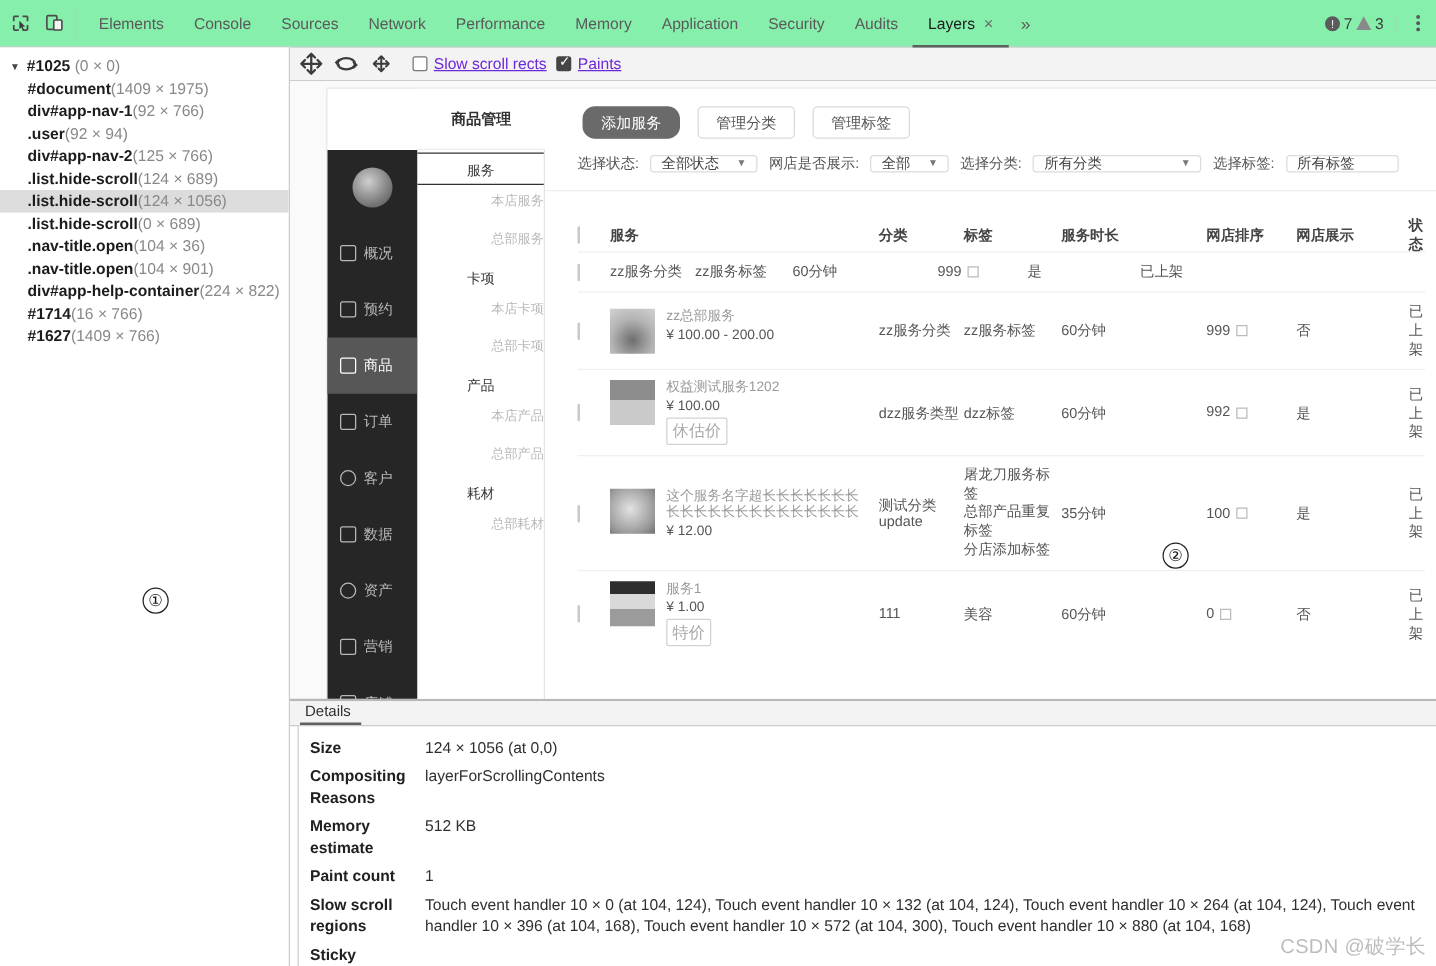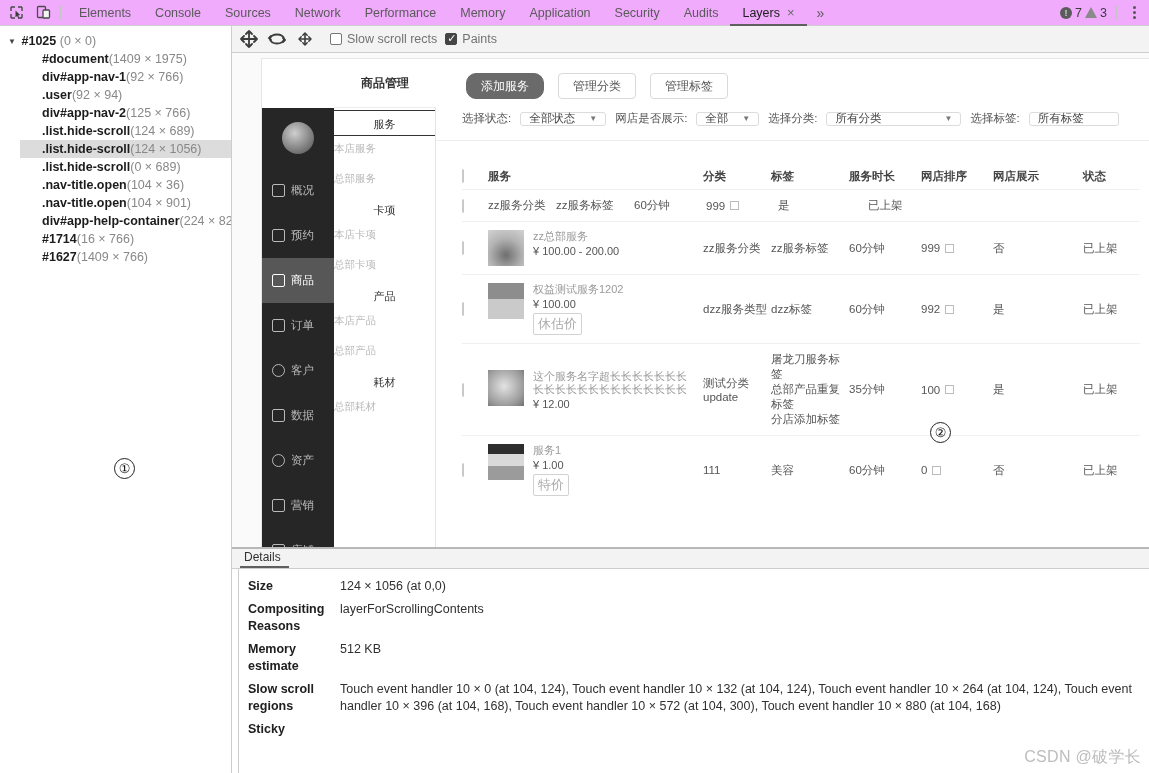--- a/index.html
+++ b/index.html
@@ -6,22 +6,22 @@
   html, body { margin:0; padding:0; }
   body {
     width:1149px; height:773px;
     font-family:"Liberation Sans", sans-serif;
     font-size:12px; color:#303030;
     background:#fff; overflow:hidden; position:relative;
   }
 
   
   #devtools-tabbar {
-    height:26px; display:flex; align-items:stretch;
-    background:#f0abfc; border-bottom:1px solid #cdcdcd;
+    height:38px; display:flex; align-items:stretch;
+    background:#86efac; border-bottom:1px solid #cdcdcd;
     position:relative;
   }
   .tb-icons { display:flex; align-items:center; padding:0 6px 0 8px; gap:10px; }
   .tb-icon { width:17px; height:17px; position:relative; cursor:pointer; }
   .tb-sep { width:1px; background:#c4c4c4; margin:5px 6px 5px 2px; }
   .tabs { display:flex; align-items:stretch; flex:1; }
   .tab {
     display:flex; align-items:center; padding:0 12px;
     color:#5a5a5a; font-size:12.5px; white-space:nowrap; cursor:pointer;
     position:relative;
@@ -63,21 +63,21 @@
     height:18px; line-height:18px; white-space:nowrap;
     font-size:12.5px; padding-left:8px; cursor:pointer;
   }
   .tree-row.sel { background:#dcdcdc; }
   .tree-row .arrow {
     display:inline-block; width:10px; color:#444; font-size:8px;
     vertical-align:1px;
   }
   .tree-row .nm { font-weight:bold; color:#1c1c1c; }
   .tree-row .dim { color:#888; font-weight:normal; }
-  .indent1 { padding-left:22px;margin-left:20px; }
+  .indent1 { padding-left:22px; }
   .marker {
     position:absolute; font-size:21px; color:#222;
     font-family:"Liberation Serif", serif;
   }
   .circle-num {
     display:inline-block; width:21px; height:21px; line-height:19px;
     border:1.3px solid #222; border-radius:50%; text-align:center;
     font-size:13px; font-family:"Liberation Sans", sans-serif; color:#111;
     background:rgba(255,255,255,.55);
   }
@@ -94,21 +94,21 @@
   .chk-wrap { display:flex; align-items:center; margin-left:8px; cursor:pointer; }
   .chk {
     width:12px; height:12px; border:1px solid #767676; border-radius:2px;
     background:#fff; margin-right:5px; position:relative;
   }
   .chk.on { background:#454545; border-color:#454545; }
   .chk.on::after {
     content:"✓"; position:absolute; left:1px; top:-3px;
     color:#fff; font-size:11px; line-height:14px;
   }
-  .chk-lbl { font-size:12.5px; color:#737373; }
+  .chk-lbl { font-size:12.5px; color:#6d28d9;text-decoration:underline; }
 
   
   #layer-canvas {
     flex:1; background:#fafafa; position:relative; overflow:hidden;
     border-bottom:1px solid #b8b8b8;
   }
   #app-frame {
     position:absolute; left:30px; top:6px; width:888px; height:510px;
     background:#fff; filter:grayscale(1);
     box-shadow:0 0 0 1px rgba(0,0,0,.08);
@@ -137,21 +137,21 @@
   #app-nav2 {
     position:absolute; left:72px; top:49px; width:102px; bottom:0;
     background:#fff; border-right:1px solid #e4e4e4;
   }
   #app-nav2-head {
     position:absolute; left:72px; top:0; width:102px; height:49px;
     background:#fff; display:flex; align-items:center; justify-content:center;
     font-size:12px; font-weight:bold; color:#333; border-bottom:1px solid #ededed;
   }
   .n2-group { font-size:11px; color:#333; text-align:center; padding:9px 0 2px; }
-  .n2-item { font-size:10.5px; color:#b9b9b9; text-align:left; padding:8px 0; }
+  .n2-item { font-size:10.5px; color:#b9b9b9; text-align:right; padding:8px 0; }
   .n2-sel-box {
     position:absolute; left:0; right:0; height:26px;
     border-top:1.4px solid #333; border-bottom:1.4px solid #333;
   }
   
   #app-main { position:absolute; left:174px; top:0; right:0; bottom:0; background:#fff; }
   #app-btnrow { display:flex; gap:14px; padding:14px 0 12px 30px; align-items:center; }
   .app-btn {
     height:26px; min-width:78px; padding:0 14px; border-radius:4px;
     display:flex; align-items:center; justify-content:center;
@@ -191,21 +191,21 @@
   .nm-lines { display:flex; flex-direction:column; gap:2px; min-width:0; }
   .svc-title { color:#9a9a9a; font-size:11px; line-height:13px; }
   .svc-price { color:#555; font-size:11px; }
   .svc-badge {
     align-self:flex-start; border:1px solid #d2d2d2; border-radius:2px;
     font-size:13px; color:#aaa; padding:1px 4px; margin-top:1px;
   }
   .c-cat  { flex:0 0 68px; }
   .c-tag  { flex:0 0 78px; }
   .c-dur  { flex:0 0 72px; }
-  .c-sort { flex:0 0 72px; display:flex; gap:5px; align-items:center; }
+  .c-sort { flex:0 0 72px; display:flex; gap:5px; align-items:center;margin-left:44px; }
   .c-show { flex:0 0 74px; }
   .c-stat { flex:1; text-align:left; padding-left:16px; }
   .edit-ico { width:9px; height:9px; border:1px solid #bbb; display:inline-block; }
   .multiline { display:flex; flex-direction:column; line-height:15px; }
 
   
   #details-pane {
     height:225px; background:#fff; position:relative; overflow:hidden;
     border-top:1px solid #b8b8b8;
   }
@@ -611,20 +611,24 @@
         </div>
         <div class="d-row">
           <span class="d-key">Compositing Reasons</span>
           <span class="d-val">layerForScrollingContents</span>
         </div>
         <div class="d-row">
           <span class="d-key">Memory estimate</span>
           <span class="d-val">512 KB</span>
         </div>
         <div class="d-row">
+          <span class="d-key">Paint count</span>
+          <span class="d-val">1</span>
+        </div>
+        <div class="d-row">
           <span class="d-key">Slow scroll regions</span>
           <span class="d-val">Touch event handler 10 × 0 (at 104, 124), Touch event handler 10 × 132 (at 104, 124), Touch event handler 10 × 264 (at 104, 124), Touch event handler 10 × 396 (at 104, 168), Touch event handler 10 × 572 (at 104, 300), Touch event handler 10 × 880 (at 104, 168)</span>
         </div>
         <div class="d-row">
           <span class="d-key">Sticky</span>
           <span class="d-val"></span>
         </div>
       </div>
 
     </div>

